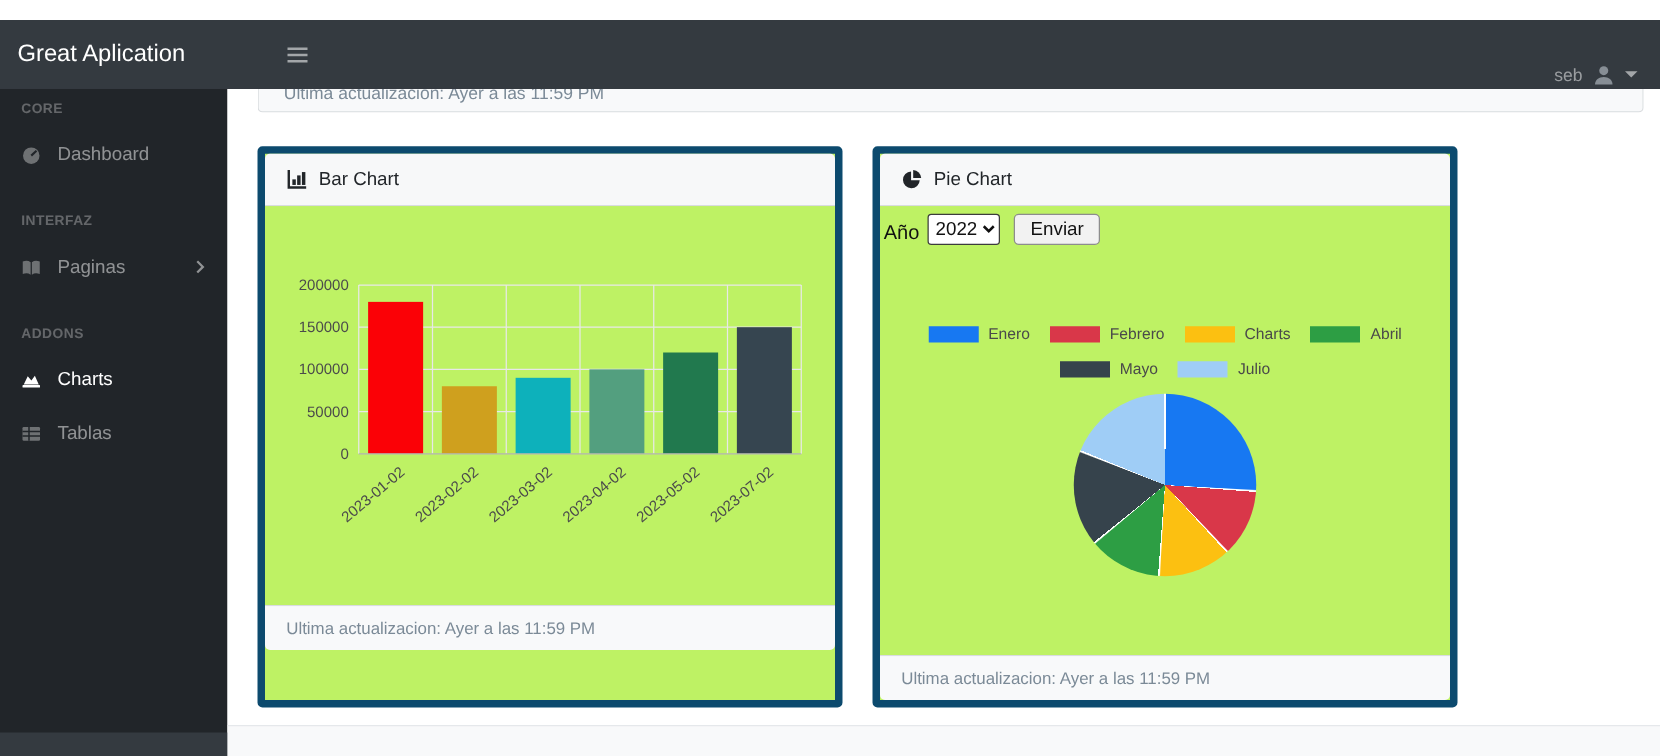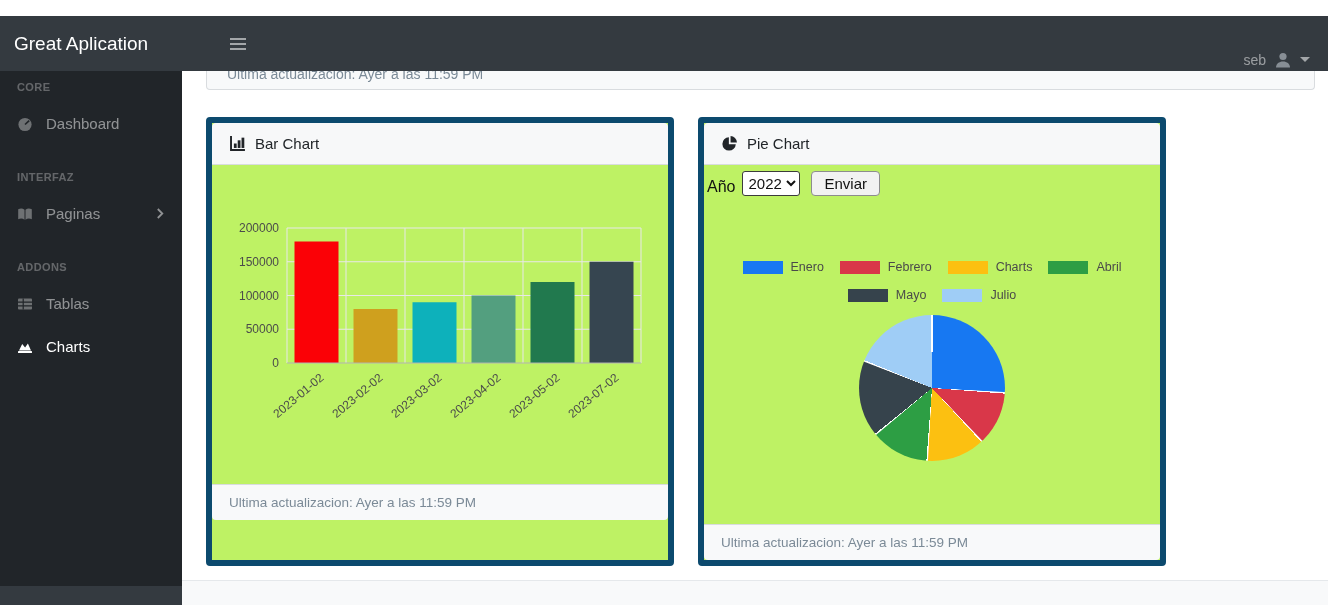--- a/index.html
+++ b/index.html
@@ -153,37 +153,37 @@
       </span>
       <span>Paginas</span>
       <span class="chevron">
         <svg viewBox="0 0 10 14" width="9" height="13" fill="none" stroke="currentColor" stroke-width="2">
             <path d="M2 2l5 5-5 5"></path>
           </svg>
       </span>
     </div>
 
     <div class="sb-heading">ADDONS</div>
+    <div class="nav-item active">
+      <span class="icon">
+        <svg viewBox="0 0 16 16" fill="currentColor">
+            <path d="M2 11.5 5.2 5l2.9 3.4 2.8-3.9 3.1 7z"></path>
+            <rect x="1" y="12" width="14" height="2" rx="0.5"></rect>
+          </svg>
+      </span>
+      <span>Charts</span>
+    </div>
     <div class="nav-item">
       <span class="icon">
         <svg viewBox="0 0 16 16">
             <rect x="1" y="2.5" width="14" height="11" rx="1" fill="currentColor"></rect>
             <path d="M1 6.2h14M1 9.8h14M6.2 2.5v11" stroke="#212529" stroke-width="1.2" fill="none"></path>
           </svg>
       </span>
       <span>Tablas</span>
-    </div>
-    <div class="nav-item active">
-      <span class="icon">
-        <svg viewBox="0 0 16 16" fill="currentColor">
-            <path d="M2 11.5 5.2 5l2.9 3.4 2.8-3.9 3.1 7z"></path>
-            <rect x="1" y="12" width="14" height="2" rx="0.5"></rect>
-          </svg>
-      </span>
-      <span>Charts</span>
     </div>
 
     <div class="sidebar-footer"></div>
   </aside>
 
   <main class="main">
     <div class="content">
       <div class="status-strip">Ultima actualizacion: Ayer a las 11:59 PM</div>
 
       <div class="cards-row">

